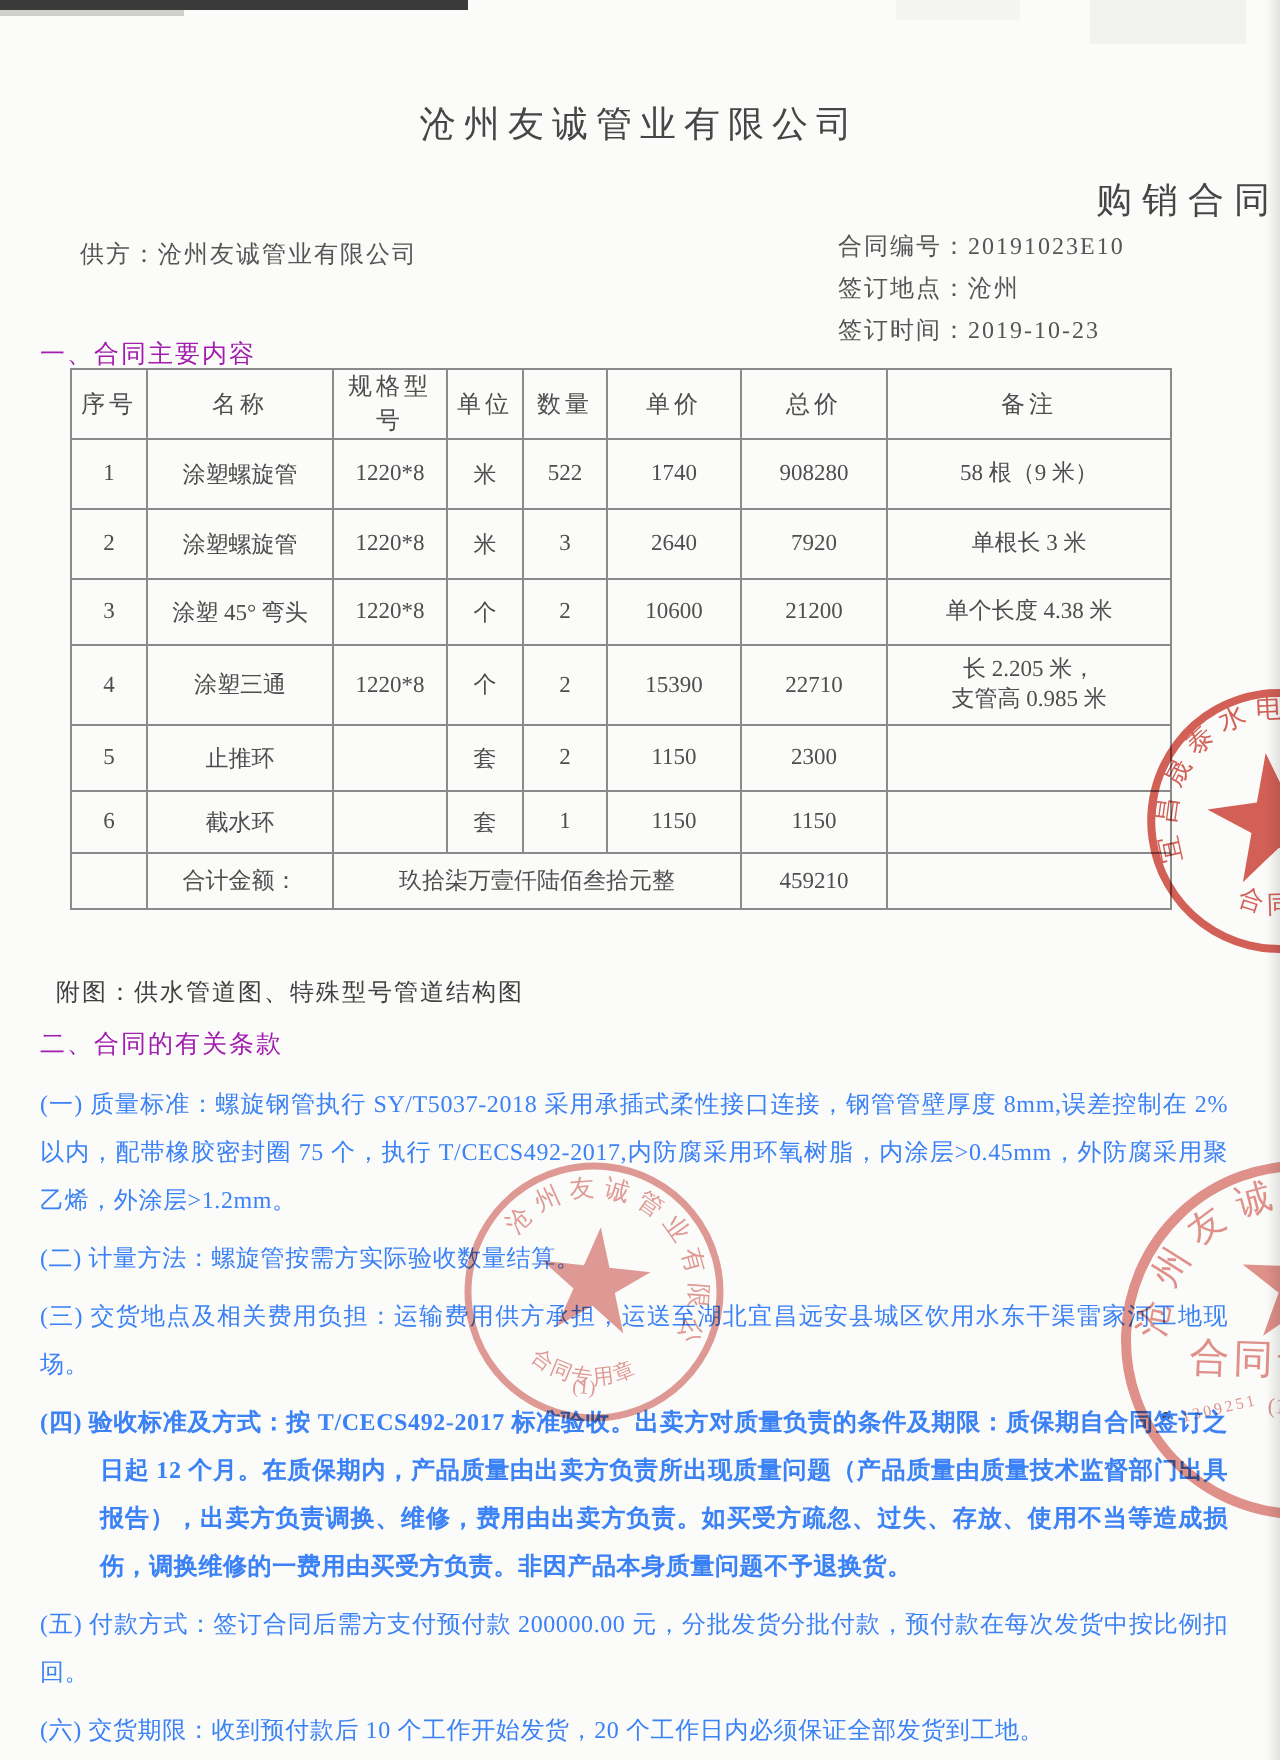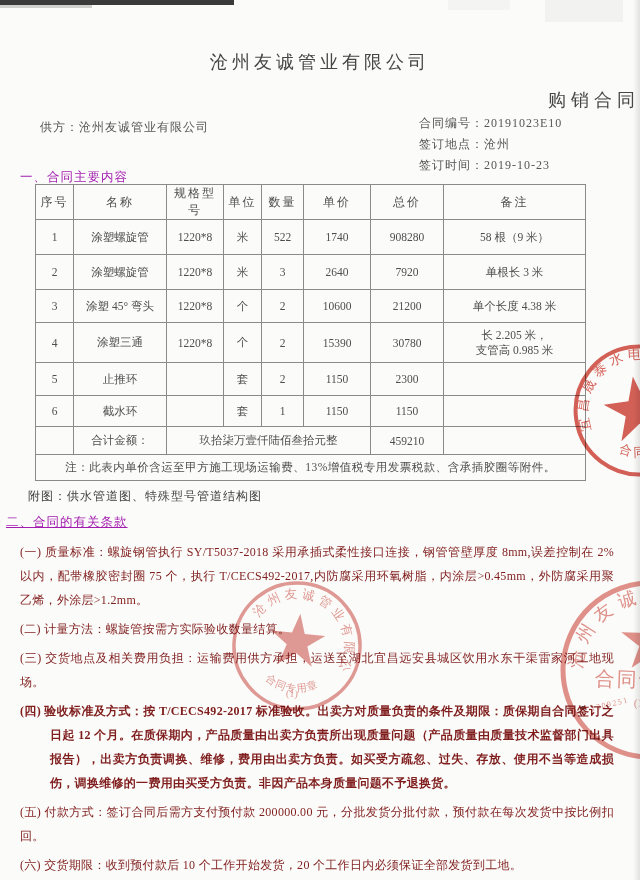--- a/index.html
+++ b/index.html
@@ -24,21 +24,21 @@
 
   .meta{position:absolute;font-size:12px;letter-spacing:1px;color:#555;white-space:nowrap;}
   .m-supplier{left:40px;top:119px;}
   .m-buyer{left:28px;top:152px;}
   .m-no{left:419px;top:115px;}
   .m-place{left:419px;top:136px;text-align:right;}
   .m-date{left:419px;top:157px;}
 
   .sec-heading{position:absolute;font-size:12.5px;letter-spacing:1px;color:#a21caf;white-space:nowrap;}
   .h-sec1{left:20px;top:169px;}
-  .h-sec2{left:6px;top:514px;text-decoration:underline;}
+  .h-sec2{left:20px;top:514px;}
   .attachment{position:absolute;left:28px;top:488px;font-size:12px;letter-spacing:1px;color:#404040;}
 
   table.items{
     position:absolute;left:35px;top:184px;width:550px;
     border-collapse:collapse;table-layout:fixed;
   }
   table.items th,table.items td{
     border:1px solid #8a8a8a;text-align:center;vertical-align:middle;
     font-size:11.5px;font-weight:normal;color:#4e4e4e;padding:0 2px;
     overflow:hidden;
@@ -46,21 +46,21 @@
   table.items th{font-size:12px;letter-spacing:2px;}
   td.remark{white-space:pre-line;line-height:15px;}
   tr.hdr{height:33px;} tr.r1{height:35px;} tr.r2{height:35px;} tr.r3{height:33px;}
   tr.r4{height:40px;} tr.r5{height:33px;} tr.r6{height:31px;} tr.total{height:28px;}
   tr.noterow{height:26px;}
   td.note-cell{text-align:left;padding:3px 6px;font-size:11.5px;letter-spacing:.5px;}
 
   .clauses{position:absolute;left:20px;top:540px;width:594px;}
   .clauses p{
     margin:0 0 5px 0;font-size:12px;line-height:24px;
-    letter-spacing:.3px;color:#7f1d1d;text-align:justify;
+    letter-spacing:.3px;color:#3b82f6;text-align:justify;
   }
   .clauses p.hang{padding-left:30px;text-indent:-30px;font-weight:bold;}
 
   .stamp{position:absolute;mix-blend-mode:multiply;}
   .st-buyer{left:568px;top:338px;width:150px;height:150px;transform:rotate(-8deg);opacity:.85;}
   .st-mid{left:227px;top:576px;width:140px;height:140px;transform:rotate(6deg);opacity:.55;}
   .st-right{left:555px;top:575px;width:190px;height:190px;transform:rotate(2deg);opacity:.6;}
   .stamp text,.stamp textPath{font-family:"Liberation Serif","DejaVu Serif",serif;}
 </style>
 </head>
@@ -137,21 +137,21 @@
       <td>21200</td>
       <td class="remark">单个长度 4.38 米</td>
     </tr>
     <tr class="r4">
       <td>4</td>
       <td>涂塑三通</td>
       <td>1220*8</td>
       <td>个</td>
       <td>2</td>
       <td>15390</td>
-      <td>30780</td>
+      <td>22710</td>
       <td class="remark">长 2.205 米，
 支管高 0.985 米</td>
     </tr>
     <tr class="r5">
       <td>5</td>
       <td>止推环</td>
       <td></td>
       <td>套</td>
       <td>2</td>
       <td>1150</td>
@@ -167,23 +167,20 @@
       <td>1150</td>
       <td>1150</td>
       <td class="remark"></td>
     </tr>
     <tr class="total">
       <td></td>
       <td>合计金额：</td>
       <td colspan="4">玖拾柒万壹仟陆佰叁拾元整</td>
       <td>459210</td>
       <td></td>
-    </tr>
-    <tr class="noterow">
-      <td colspan="8" class="note-cell">注：此表内单价含运至甲方施工现场运输费、13%增值税专用发票税款、含承插胶圈等附件。</td>
     </tr>
   </tbody>
     </table>
 
   <div class="attachment">附图：供水管道图、特殊型号管道结构图</div>
   <div class="sec-heading h-sec2">二、合同的有关条款</div>
 
   <div class="clauses">
     <p>(一) 质量标准：螺旋钢管执行 SY/T5037-2018 采用承插式柔性接口连接，钢管管壁厚度 8mm,误差控制在 2%以内，配带橡胶密封圈 75 个，执行 T/CECS492-2017,内防腐采用环氧树脂，内涂层&gt;0.45mm，外防腐采用聚乙烯，外涂层&gt;1.2mm。</p>
     <p>(二) 计量方法：螺旋管按需方实际验收数量结算。</p>

